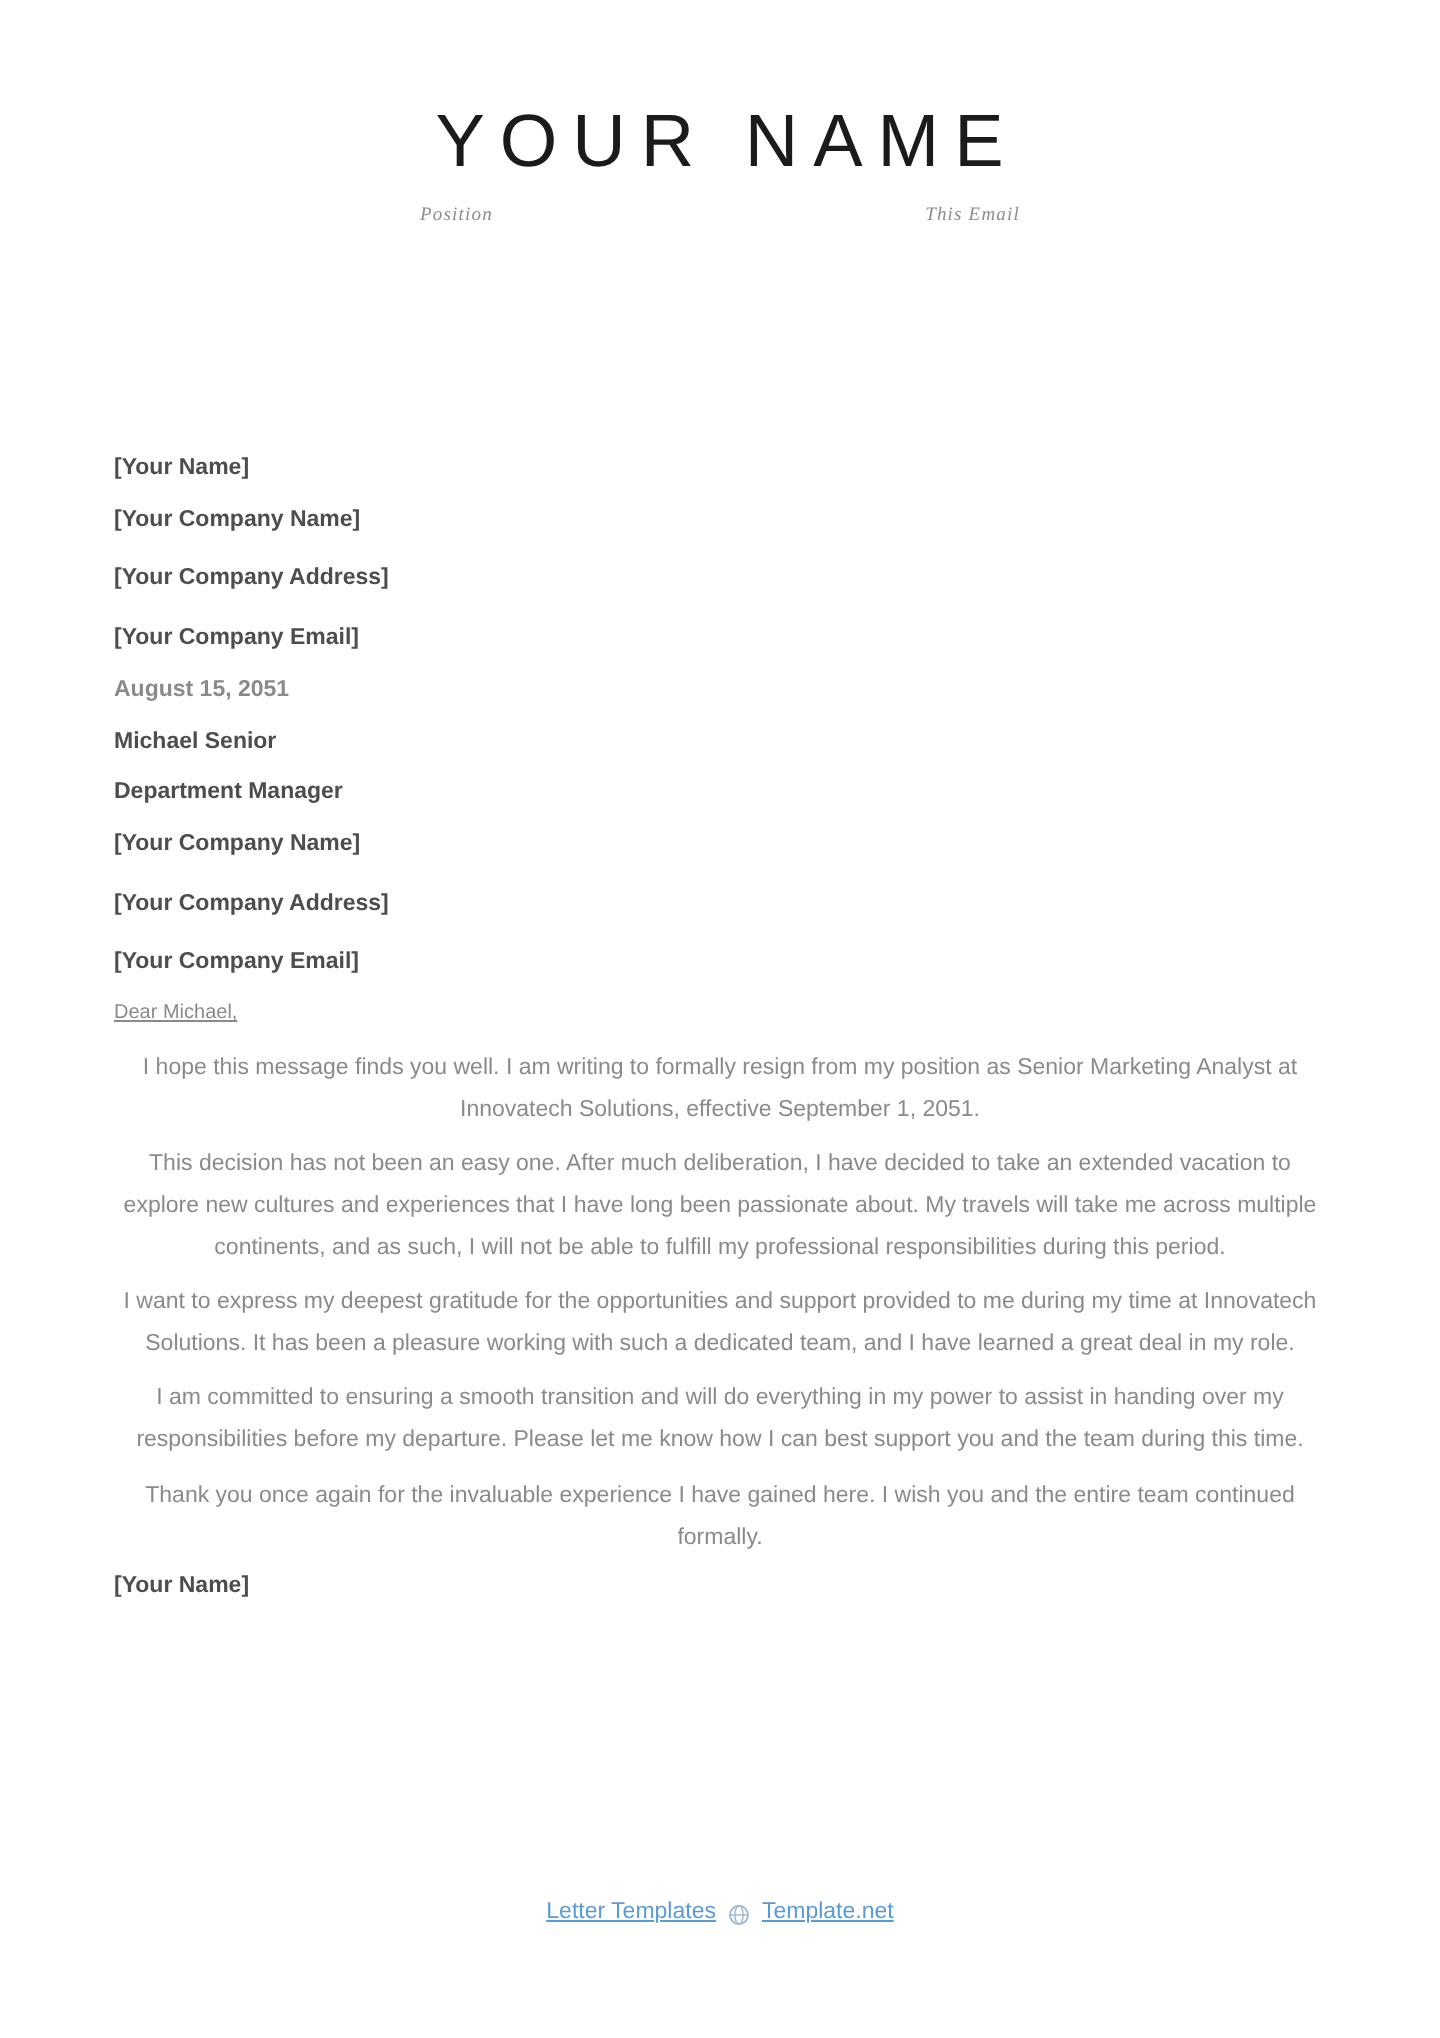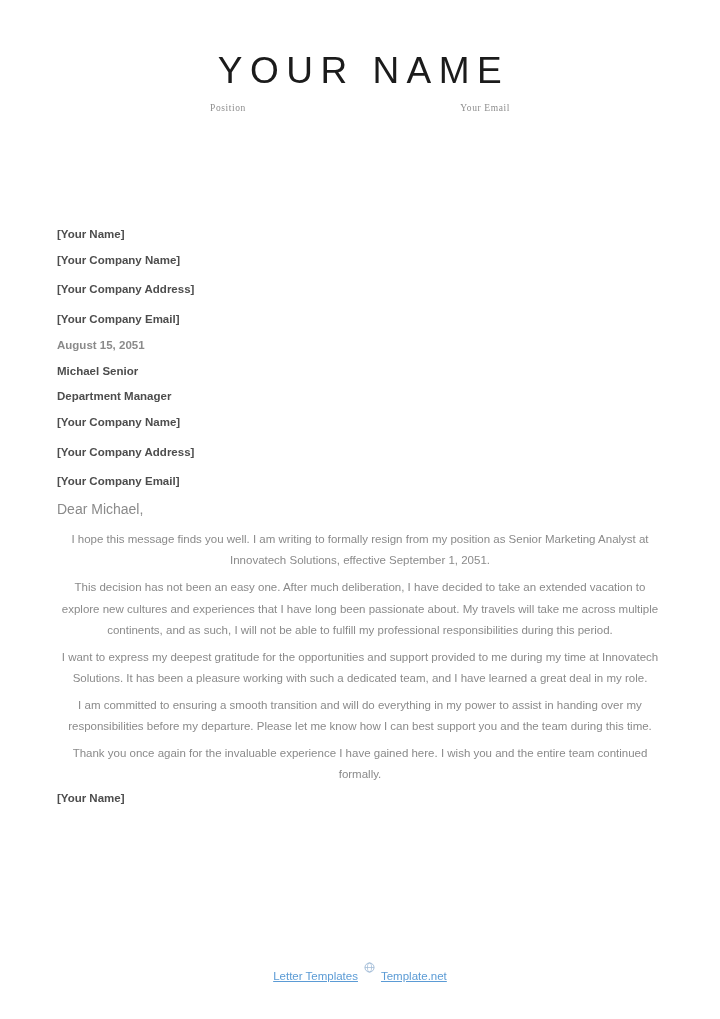--- a/index.html
+++ b/index.html
@@ -42,20 +42,21 @@
   .letterhead-sub {
     margin: 12px auto 0 auto;
     width: 300px;
     display: flex;
     justify-content: space-between;
     align-items: baseline;
     font-family: "Liberation Serif", serif;
     font-size: 9.5px;
     letter-spacing: 0.6px;
     color: #8d8d8d;
+    font-style: italic;
   }
 
   
   .doc-body {
     padding: 0 57px 0 57px;
     margin-top: 114px;
   }
 
   .doc-title {
     text-align: center;
@@ -88,24 +89,25 @@
 
   .recipient {
     font-size: 11.5px;
     font-weight: bold;
     color: #4d4d4d;
     margin: 0 0 11px 0;
     line-height: 1.3;
   }
 
   .salutation {
-    font-size: 14px;
+    font-size: 10px;
     color: #8a8a8a;
     margin: 0 0 11px 0;
     line-height: 1.3;
+    text-decoration: underline;
   }
 
   p.para {
     font-size: 11.5px;
     color: #8a8a8a;
     line-height: 1.83;
     margin: 0 0 6px 0;
     text-align: center;
   }
 
@@ -132,40 +134,39 @@
     top: 950px;
     display: flex;
     justify-content: center;
     align-items: center;
     gap: 6px;
     font-size: 11.5px;
   }
   .footer a {
     color: #5b9bd5;
     text-underline-offset: 1px;
-    margin-top: 20px;
   }
   .globe-icon {
     display: inline-block;
     width: 11px;
     height: 11px;
     position: relative;
     top: 1px;
   }
 </style>
 </head>
 <body>
 
 <div class="page">
 
   <div class="letterhead">
     <div class="letterhead-name">YOUR NAME</div>
     <div class="letterhead-sub">
       <span>Position</span>
-      <span>Your Email</span>
+      <span>This Email</span>
     </div>
   </div>
 
   <div class="doc-body">
 
 
     <div>
       <div class="field tight">[Your Name]</div>
       <div class="field">[Your Company Name]</div>
       <div class="field">[Your Company Address]</div>

